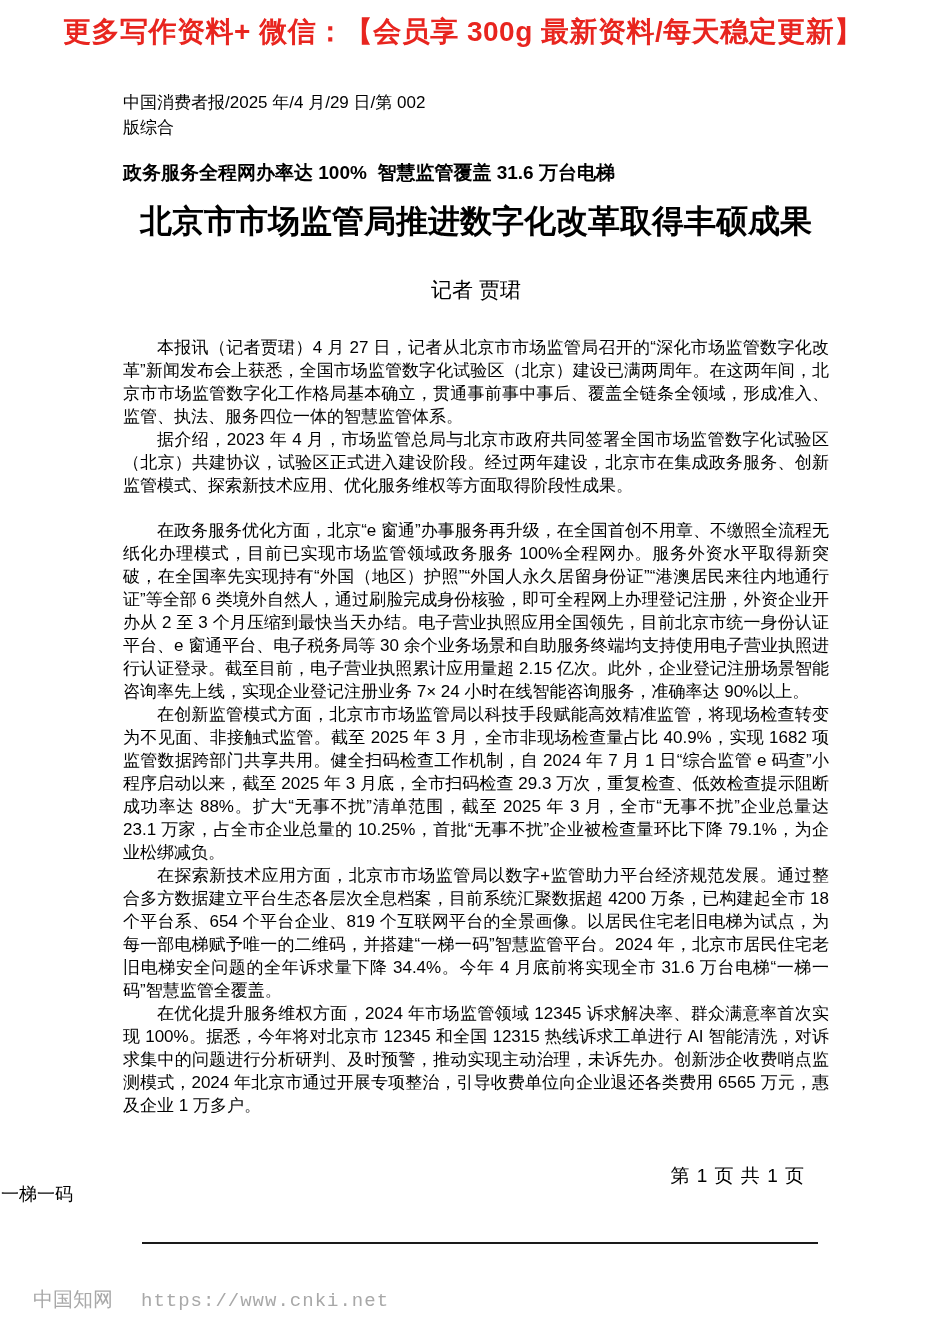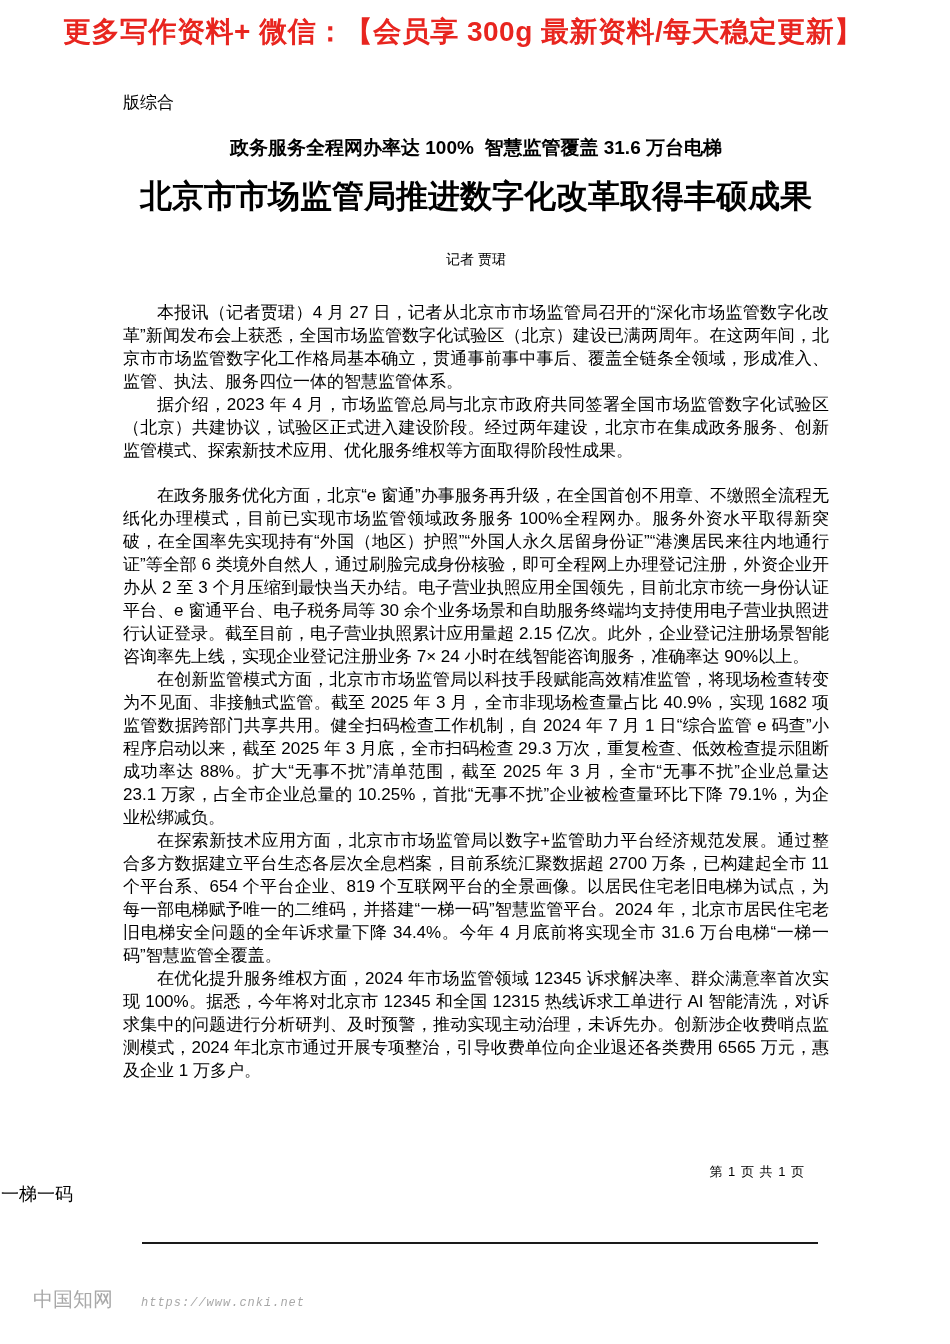--- a/index.html
+++ b/index.html
@@ -30,54 +30,54 @@
     left: 123px;
     top: 90px;
     width: 706px;
   }
   .masthead {
     font-size: 17px;
     line-height: 25px;
   }
   .subtitle {
     margin-top: 20px;
-    text-align: center;
+    text-align: left;
     font-size: 19px;
     font-weight: bold;
     white-space: pre-wrap;
   }
   .title {
     margin-top: 14px;
     text-align: center;
     font-size: 32px;
     font-weight: bold;
   }
   .byline {
     margin-top: 32px;
     text-align: center;
-    font-size: 14px;
+    font-size: 21px;
   }
   .article {
     margin-top: 32px;
   }
   .article p {
     margin: 0;
     font-size: 17px;
     line-height: 23px;
     text-align: justify;
     text-indent: 2em;
   }
   .article p.gap-before {
     margin-top: 22px;
   }
   .page-indicator {
     position: absolute;
     top: 1163px;
     right: 145px;
-    font-size: 13px;
+    font-size: 19px;
     letter-spacing: 1px;
   }
   .library-label {
     position: absolute;
     left: 1px;
     top: 1182px;
     font-size: 18px;
   }
   .divider-line {
     position: absolute;
@@ -93,47 +93,47 @@
     top: 1286px;
     font-size: 20px;
     color: #a8a8a8;
   }
   .cnki-watermark .site {
     font-family: Liberation Mono, monospace;
     margin-right: 28px;
   }
   .cnki-watermark .url {
     font-family: "Liberation Mono", "DejaVu Sans Mono", monospace;
-    font-size: 12px;
+    font-size: 19px;
     letter-spacing: 1px;
-    font-style: italic;
   }
 </style>
 </head>
 <body>
 
 <div class="promo-banner">更多写作资料+ 微信：【会员享 300g 最新资料/每天稳定更新】</div>
 
 <div class="content">
   <div class="masthead">
+    <div>中国消费者报/2025 年/4 月/29 日/第 002</div>
     <div>版综合</div>
   </div>
 
   <div class="subtitle">政务服务全程网办率达 100%  智慧监管覆盖 31.6 万台电梯</div>
 
   <div class="title">北京市市场监管局推进数字化改革取得丰硕成果</div>
 
   <div class="byline">记者 贾珺</div>
 
   <div class="article">
     <p>本报讯（记者贾珺）4 月 27 日，记者从北京市市场监管局召开的“深化市场监管数字化改革”新闻发布会上获悉，全国市场监管数字化试验区（北京）建设已满两周年。在这两年间，北京市市场监管数字化工作格局基本确立，贯通事前事中事后、覆盖全链条全领域，形成准入、监管、执法、服务四位一体的智慧监管体系。</p>
     <p>据介绍，2023 年 4 月，市场监管总局与北京市政府共同签署全国市场监管数字化试验区（北京）共建协议，试验区正式进入建设阶段。经过两年建设，北京市在集成政务服务、创新监管模式、探索新技术应用、优化服务维权等方面取得阶段性成果。</p>
     <p class="gap-before">在政务服务优化方面，北京“e 窗通”办事服务再升级，在全国首创不用章、不缴照全流程无纸化办理模式，目前已实现市场监管领域政务服务 100%全程网办。服务外资水平取得新突破，在全国率先实现持有“外国（地区）护照”“外国人永久居留身份证”“港澳居民来往内地通行证”等全部 6 类境外自然人，通过刷脸完成身份核验，即可全程网上办理登记注册，外资企业开办从 2 至 3 个月压缩到最快当天办结。电子营业执照应用全国领先，目前北京市统一身份认证平台、e 窗通平台、电子税务局等 30 余个业务场景和自助服务终端均支持使用电子营业执照进行认证登录。截至目前，电子营业执照累计应用量超 2.15 亿次。此外，企业登记注册场景智能咨询率先上线，实现企业登记注册业务 7× 24 小时在线智能咨询服务，准确率达 90%以上。</p>
     <p>在创新监管模式方面，北京市市场监管局以科技手段赋能高效精准监管，将现场检查转变为不见面、非接触式监管。截至 2025 年 3 月，全市非现场检查量占比 40.9%，实现 1682 项监管数据跨部门共享共用。健全扫码检查工作机制，自 2024 年 7 月 1 日“综合监管 e 码查”小程序启动以来，截至 2025 年 3 月底，全市扫码检查 29.3 万次，重复检查、低效检查提示阻断成功率达 88%。扩大“无事不扰”清单范围，截至 2025 年 3 月，全市“无事不扰”企业总量达 23.1 万家，占全市企业总量的 10.25%，首批“无事不扰”企业被检查量环比下降 79.1%，为企业松绑减负。</p>
-    <p>在探索新技术应用方面，北京市市场监管局以数字+监管助力平台经济规范发展。通过整合多方数据建立平台生态各层次全息档案，目前系统汇聚数据超 2700 万条，已构建起全市 11 个平台系、654 个平台企业、819 个互联网平台的全景画像。以居民住宅老旧电梯为试点，为每一部电梯赋予唯一的二维码，并搭建“一梯一码”智慧监管平台。2024 年，北京市居民住宅老旧电梯安全问题的全年诉求量下降 34.4%。今年 4 月底前将实现全市 31.6 万台电梯“一梯一码”智慧监管全覆盖。</p>
+    <p>在探索新技术应用方面，北京市市场监管局以数字+监管助力平台经济规范发展。通过整合多方数据建立平台生态各层次全息档案，目前系统汇聚数据超 4200 万条，已构建起全市 18 个平台系、654 个平台企业、819 个互联网平台的全景画像。以居民住宅老旧电梯为试点，为每一部电梯赋予唯一的二维码，并搭建“一梯一码”智慧监管平台。2024 年，北京市居民住宅老旧电梯安全问题的全年诉求量下降 34.4%。今年 4 月底前将实现全市 31.6 万台电梯“一梯一码”智慧监管全覆盖。</p>
     <p>在优化提升服务维权方面，2024 年市场监管领域 12345 诉求解决率、群众满意率首次实现 100%。据悉，今年将对北京市 12345 和全国 12315 热线诉求工单进行 AI 智能清洗，对诉求集中的问题进行分析研判、及时预警，推动实现主动治理，未诉先办。创新涉企收费哨点监测模式，2024 年北京市通过开展专项整治，引导收费单位向企业退还各类费用 6565 万元，惠及企业 1 万多户。</p>
   </div>
 </div>
 
 <div class="page-indicator">第 1 页 共 1 页</div>
 
 <div class="library-label">一梯一码</div>
 
 <div class="divider-line"></div>
 

